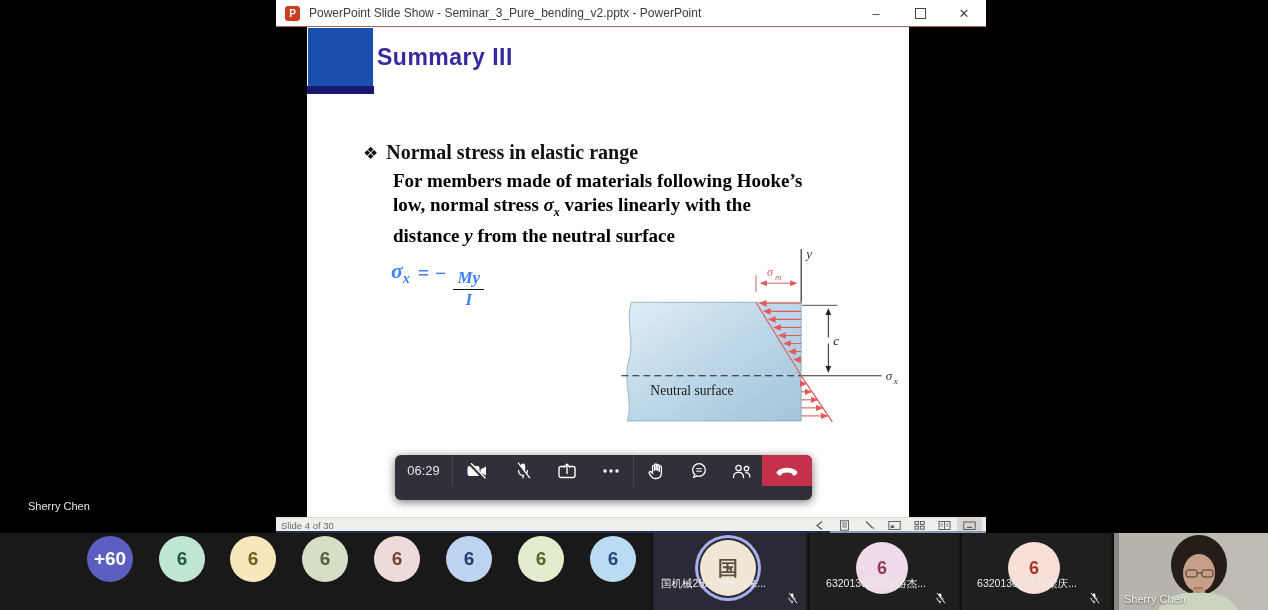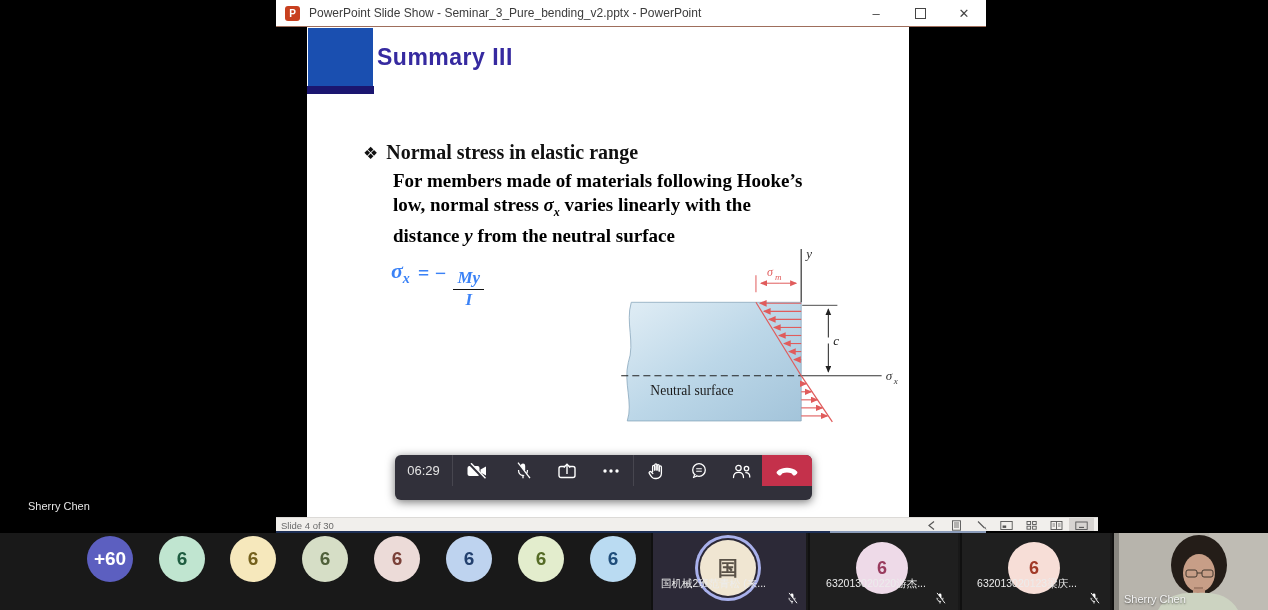--- a/index.html
+++ b/index.html
@@ -37,21 +37,21 @@
   .f-sig{font-size:22px;}
   .f-sig sub{font-size:14px;font-style:italic;}
   .f-op{font-size:20px;margin:0 7px 0 8px;}
   .frac{display:inline-flex;flex-direction:column;align-items:center;font-size:17px;line-height:1.15;margin-top:31px;}
   .frac .num{border-bottom:1.8px solid #111;padding:0 4px 1px 4px;}
   .diagram{position:absolute;left:313px;top:218px;}
   .page-num{position:absolute;left:595px;top:458px;width:24px;text-align:center;
             font-size:11px;color:#8a8a8a;}
 
   
-  .statusbar{position:absolute;left:0;top:517px;width:822px;height:14px;background:#f1efec;
+  .statusbar{position:absolute;left:0;top:517px;width:710px;height:14px;background:#f1efec;
              border-top:1px solid #dcdad7;box-sizing:border-box;overflow:hidden;}
   .slide-indicator{position:absolute;left:5px;top:2px;font-size:9.5px;color:#6a6a6a;}
   .nav-icons{position:absolute;right:4px;top:0;height:14px;display:flex;}
   .nav-ic{width:25px;height:14px;display:flex;align-items:center;justify-content:center;}
   .nav-ic.pressed{background:#d7d4d1;}
   .win-edge{position:absolute;left:0;top:531px;width:710px;height:2px;
             background:linear-gradient(90deg,#1d2f55 0%,#1d2f55 78%,#8b9cba 78%,#8b9cba 100%);}
 
   
   .presenter-label{position:absolute;left:28px;top:500px;font-size:11px;color:#e6e6e6;}

